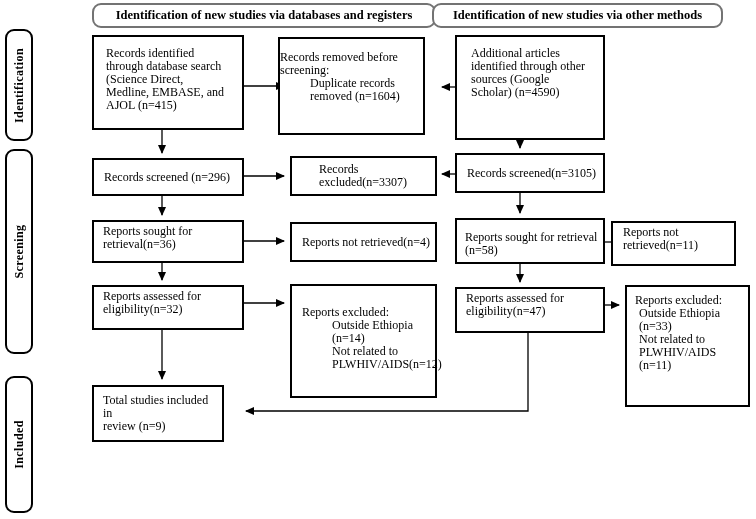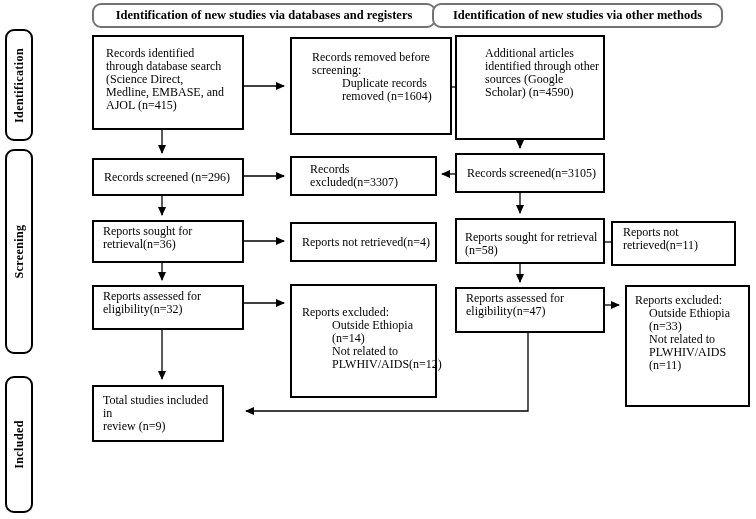--- a/index.html
+++ b/index.html
@@ -30,34 +30,34 @@
   
   .box{
     position:absolute;border:2px solid #000;background:#fff;box-sizing:border-box;
     font-size:12px;line-height:13px;
   }
   .box .bt{white-space:pre-line;}
   .box .indent{margin-left:30px;}
   .vcenter{display:flex;flex-direction:column;justify-content:center;}
   
   #box-a{left:92px;top:35px;width:152px;height:95px;padding:10px 6px 0 12px;}
-  #box-b{left:290px;top:37px;width:162px;height:98px;padding:12px 4px 0 20px;}
-  #box-c{left:455px;top:35px;width:150px;height:105px;padding:10px 4px 0 28px;}
+  #box-b{left:278px;top:37px;width:147px;height:98px;padding:12px 4px 0 0;}
+  #box-c{left:455px;top:35px;width:150px;height:105px;padding:10px 4px 0 14px;}
   #box-d{left:92px;top:158px;width:152px;height:38px;padding:0 4px 0 10px;}
-  #box-e{left:290px;top:156px;width:147px;height:40px;padding:0 4px 0 18px;}
+  #box-e{left:290px;top:156px;width:147px;height:40px;padding:0 4px 0 27px;}
   #box-f{left:455px;top:153px;width:150px;height:40px;padding:0 4px 0 10px;}
   #box-g{left:92px;top:220px;width:152px;height:43px;padding:3px 4px 0 9px;}
   #box-h{left:290px;top:222px;width:147px;height:40px;padding:0 4px 0 10px;}
   #box-i{left:455px;top:218px;width:150px;height:46px;padding:11px 4px 0 8px;}
   #box-j{left:611px;top:221px;width:125px;height:45px;padding:3px 20px 0 10px;}
   #box-k{left:92px;top:285px;width:152px;height:45px;padding:3px 4px 0 9px;}
   #box-l{left:290px;top:284px;width:147px;height:114px;padding:20px 4px 0 10px;}
   #box-m{left:455px;top:287px;width:150px;height:46px;padding:3px 4px 0 9px;}
   #box-n{left:625px;top:285px;width:125px;height:122px;padding:7px 4px 0 8px;}
-  #box-n .indent{margin-left:14px;}
+  #box-n .indent{margin-left:4px;}
   #box-o{left:92px;top:385px;width:132px;height:57px;padding:7px 4px 0 9px;}
   
   #arrows{position:absolute;left:0;top:0;pointer-events:none;}
   #arrows line,#arrows path{stroke:#000;stroke-width:1.3;fill:none;}
 </style>
 </head>
 <body>
 
 <div id="figure">
 

